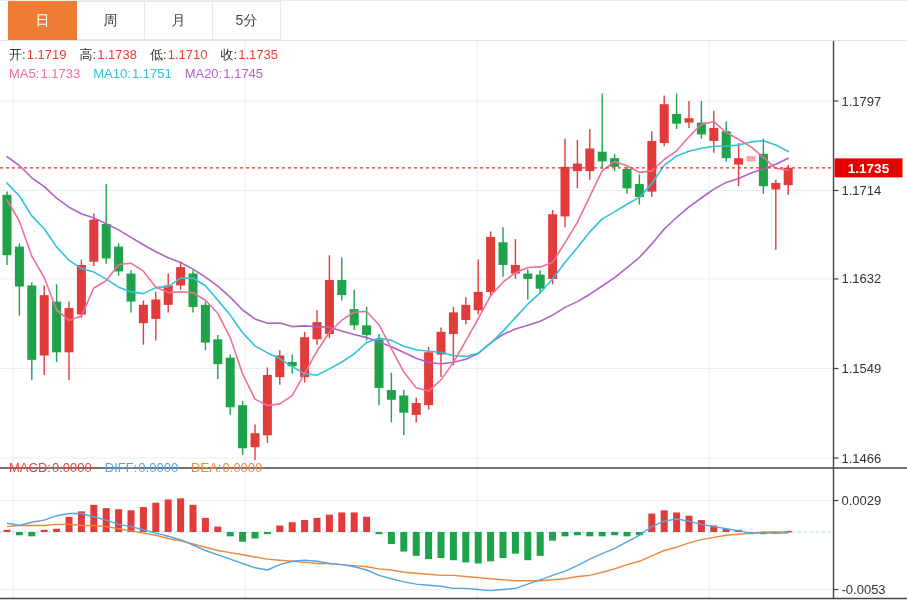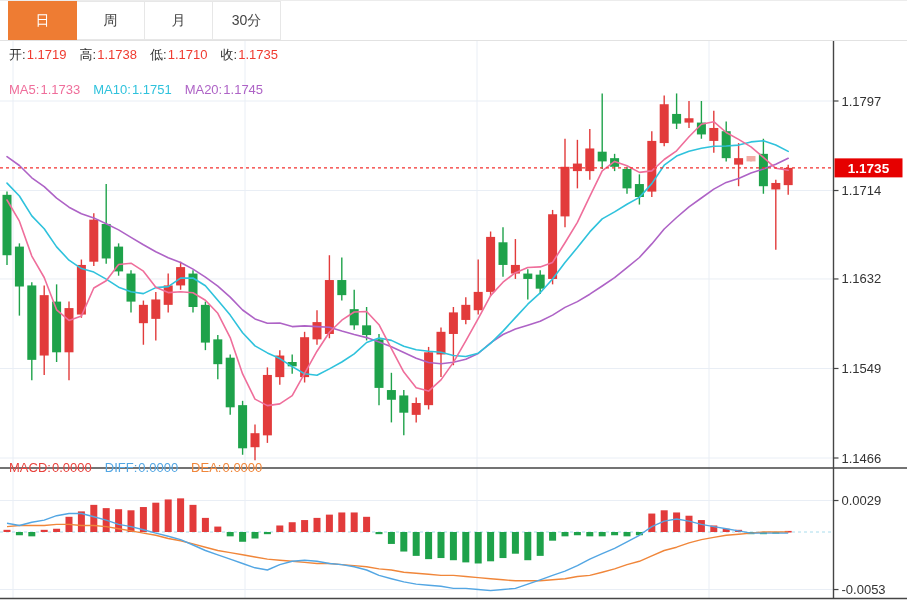--- a/index.html
+++ b/index.html
@@ -11,40 +11,40 @@
           display:flex;align-items:stretch;padding-left:8px;}
   .tab{width:69px;box-sizing:border-box;border:1px solid #e7e7e7;margin-left:-1px;
        display:flex;align-items:center;justify-content:center;
        font-size:14px;color:#444;background:#fff;cursor:pointer;}
   .tab:first-child{margin-left:0;}
   .tab.selected{color:#fff;border-color:transparent;z-index:2;}
   
   .legend{position:absolute;left:9px;font-size:13px;white-space:nowrap;z-index:5;}
   .legend .item{margin-right:13px;text-align:center;}
   #legend-ohlc{top:46px;}
-  #legend-ma{top:82px;}
+  #legend-ma{top:66px;}
   #legend-macd{top:460px;}
   svg text{font-family:"Liberation Sans","DejaVu Sans",sans-serif;}
 </style>
 </head>
 <body>
 
 <div id="app">
   <div id="tabbar">
       <div class="tab selected" style="background: rgb(238, 124, 51);">
         <span>日</span>
       </div>
       <div class="tab">
         <span>周</span>
       </div>
       <div class="tab">
         <span>月</span>
       </div>
       <div class="tab">
-        <span>30分</span>
+        <span>5分</span>
       </div>
     </div>
   <div id="legend-ohlc" class="legend"><span class="item"><span style="color: rgb(51, 51, 51);">开:</span> <span style="color: rgb(239, 59, 48);">1.1719</span></span><span class="item"><span style="color: rgb(51, 51, 51);">高:</span> <span style="color: rgb(239, 59, 48);">1.1738</span></span><span class="item"><span style="color: rgb(51, 51, 51);">低:</span> <span style="color: rgb(239, 59, 48);">1.1710</span></span><span class="item"><span style="color: rgb(51, 51, 51);">收:</span> <span style="color: rgb(239, 59, 48);">1.1735</span></span></div>
   <div id="legend-ma" class="legend"><span class="item"><span style="color: rgb(239, 110, 155);">MA5:</span> <span style="color: rgb(239, 110, 155);">1.1733</span></span><span class="item"><span style="color: rgb(47, 194, 220);">MA10:</span> <span style="color: rgb(47, 194, 220);">1.1751</span></span><span class="item"><span style="color: rgb(174, 99, 198);">MA20:</span> <span style="color: rgb(174, 99, 198);">1.1745</span></span></div>
   <div id="legend-macd" class="legend"><span class="item"><span style="color: rgb(232, 67, 62);">MACD:</span> <span style="color: rgb(232, 67, 62);">0.0000</span></span><span class="item"><span style="color: rgb(83, 166, 227);">DIFF:</span> <span style="color: rgb(83, 166, 227);">0.0000</span></span><span class="item"><span style="color: rgb(240, 134, 58);">DEA:</span> <span style="color: rgb(240, 134, 58);">0.0000</span></span></div>
   <svg id="chart" width="907" height="564" viewBox="0 40 907 564" style="position:absolute;left:0;top:40px;">
       <line x1="13" y1="41" x2="13" y2="598.5" stroke="#e9eef5" stroke-width="1"></line>
       <line x1="245" y1="41" x2="245" y2="598.5" stroke="#e9eef5" stroke-width="1"></line>
       <line x1="477" y1="41" x2="477" y2="598.5" stroke="#e9eef5" stroke-width="1"></line>
       <line x1="709" y1="41" x2="709" y2="598.5" stroke="#e9eef5" stroke-width="1"></line>

